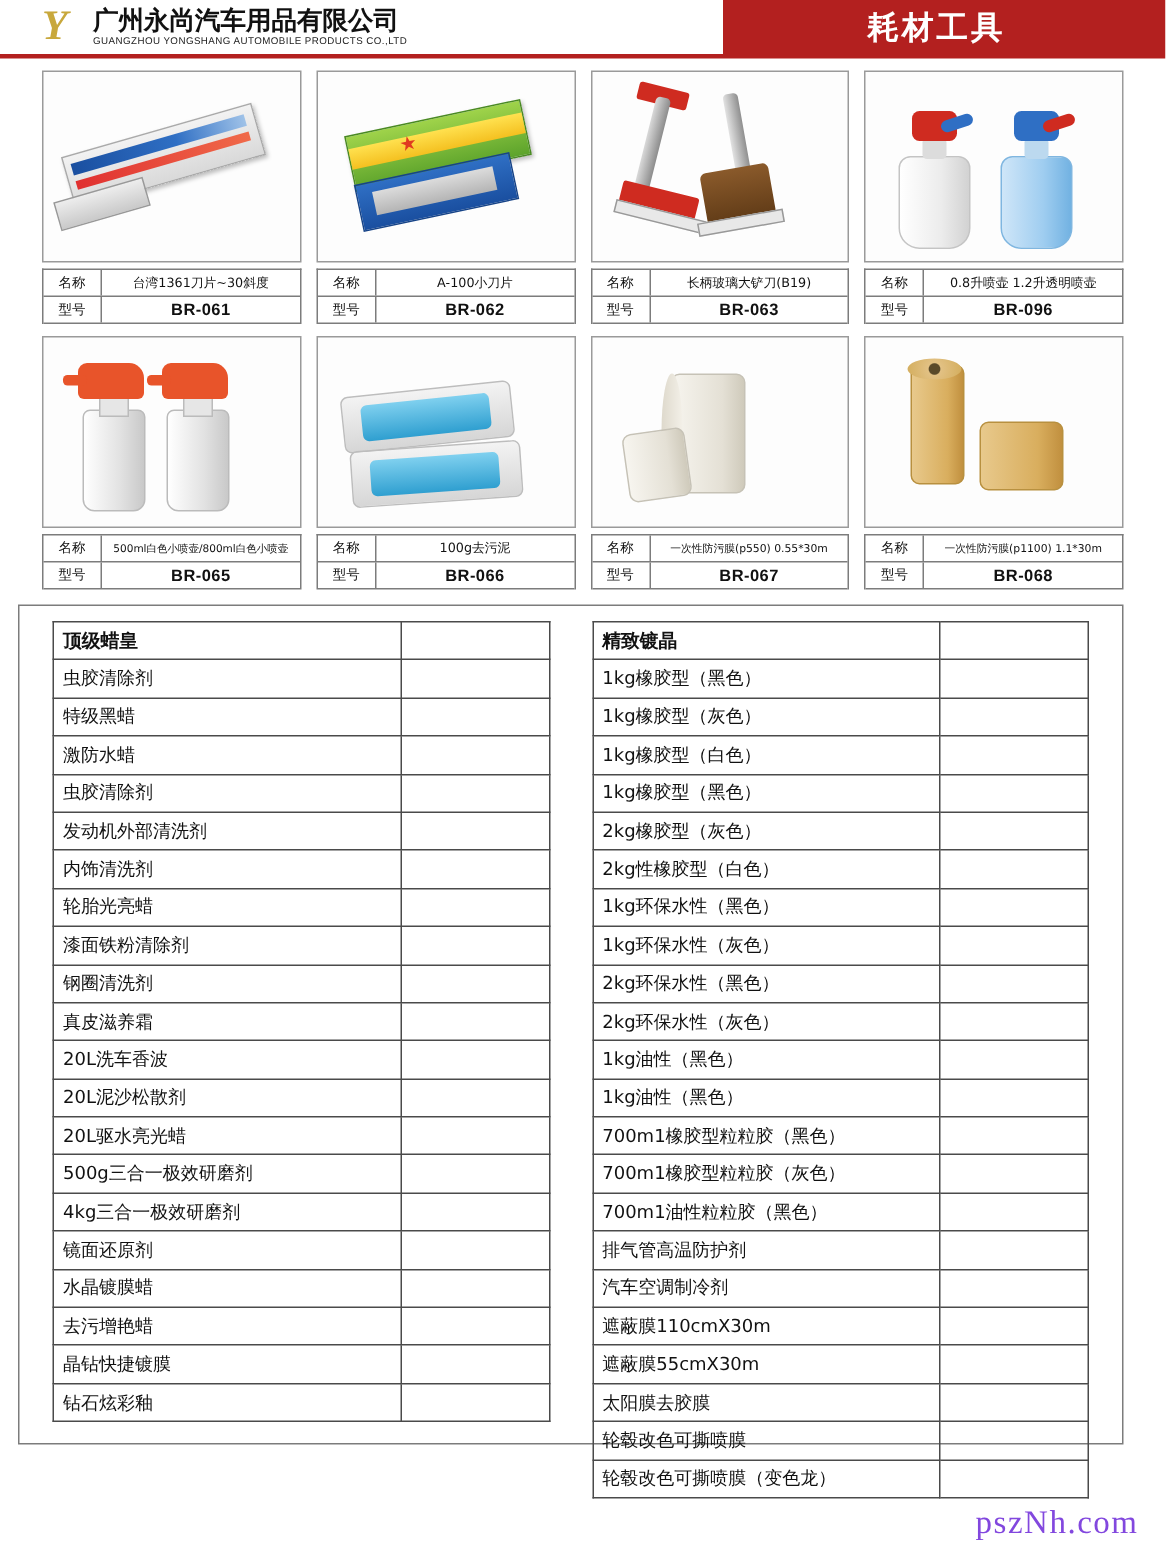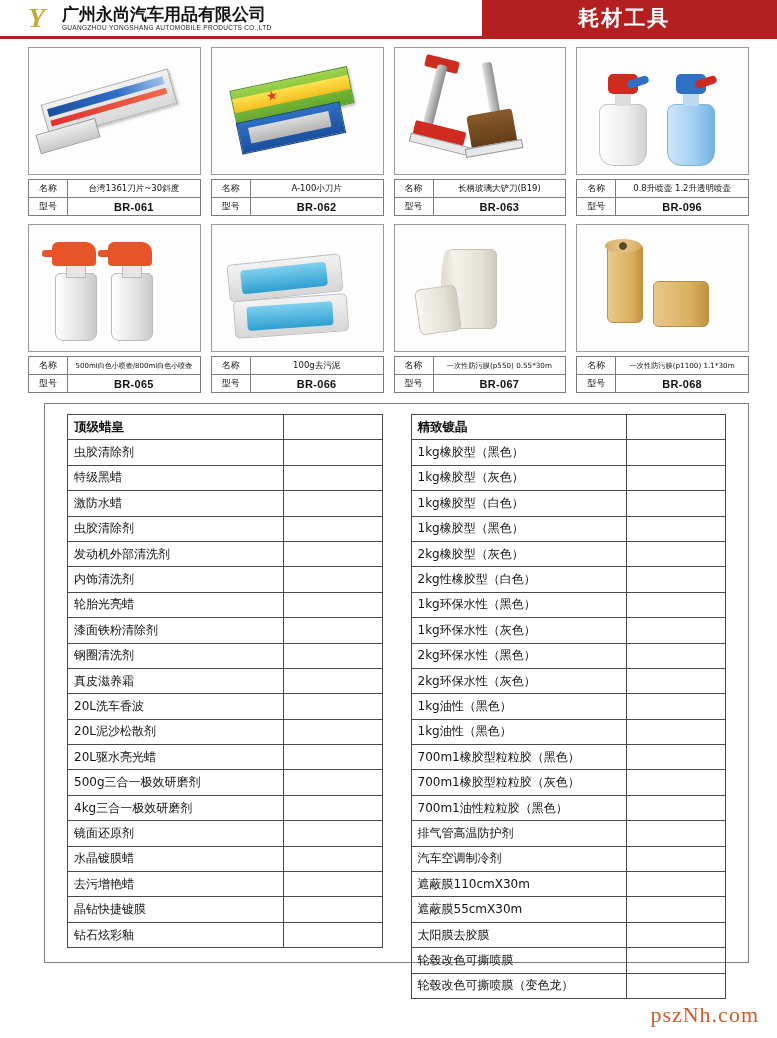--- a/index.html
+++ b/index.html
@@ -239,21 +239,21 @@
   .claybag .clay { position:absolute; left:12px; top:6px; width:86px; height:24px; background:linear-gradient(180deg,#7fd0ef,#2f9fd0); border-radius:4px;}
 
   
   .roll { position:absolute; border-radius:6px;}
   .roll-w { background:linear-gradient(90deg,#f7f5ef,#e4e0d5 70%,#cfcabb); border:1px solid #c6c2b6;}
   .roll-k { background:linear-gradient(90deg,#e8c98c,#d9ae5e 70%,#c1903f); border:1px solid #b8903f;}
   .roll-end { position:absolute; border-radius:50%; }
 
   
   .tables-wrap {
-    margin: 10px 28px 0 44px;
+    margin: 10px 28px 0 12px;
     border: 1px solid #7c7c7c;
     display: flex;
     box-sizing: border-box;
     background: #fff;
     padding: 10px 8px 12px 8px;
     height: 560px;
   }
   .tcol {
     flex: 1 1 0;
     padding: 0 14px;
@@ -282,21 +282,21 @@
     font-size: 12.5px;
   }
 
   .watermark {
     position: absolute;
     right: 18px;
     bottom: 10px;
     font-family: "Liberation Serif", serif;
     font-size: 22px;
     letter-spacing: 1px;
-    color: #c2410c;
+    color: #6d28d9;
     opacity: .85;
   }
 </style>
 </head>
 <body>
 
 <div class="page">
 
   <div class="header">
     <div class="header-left">

